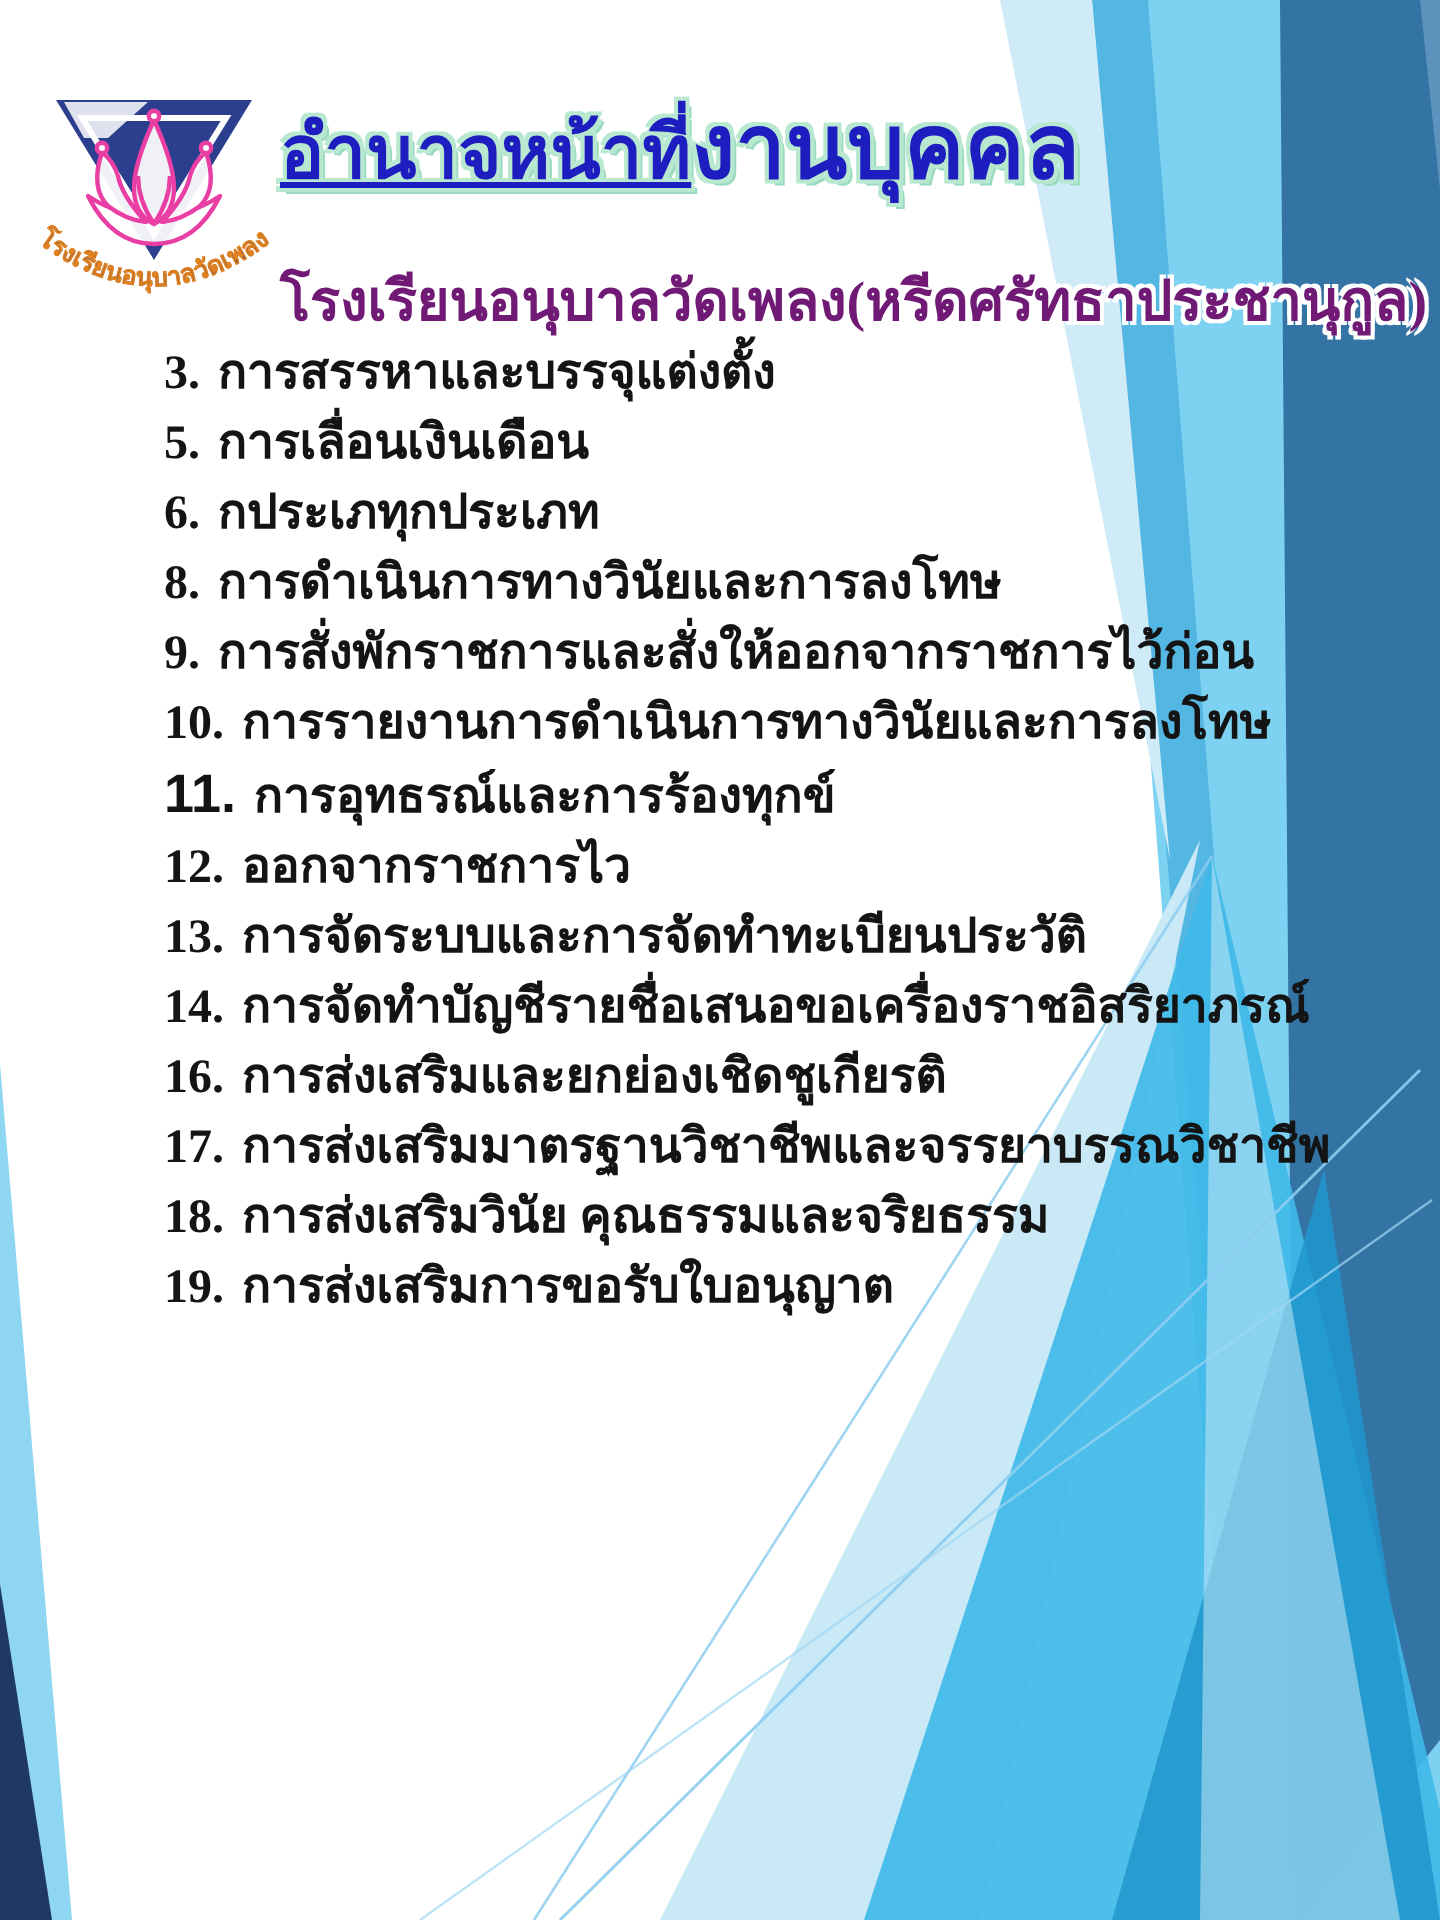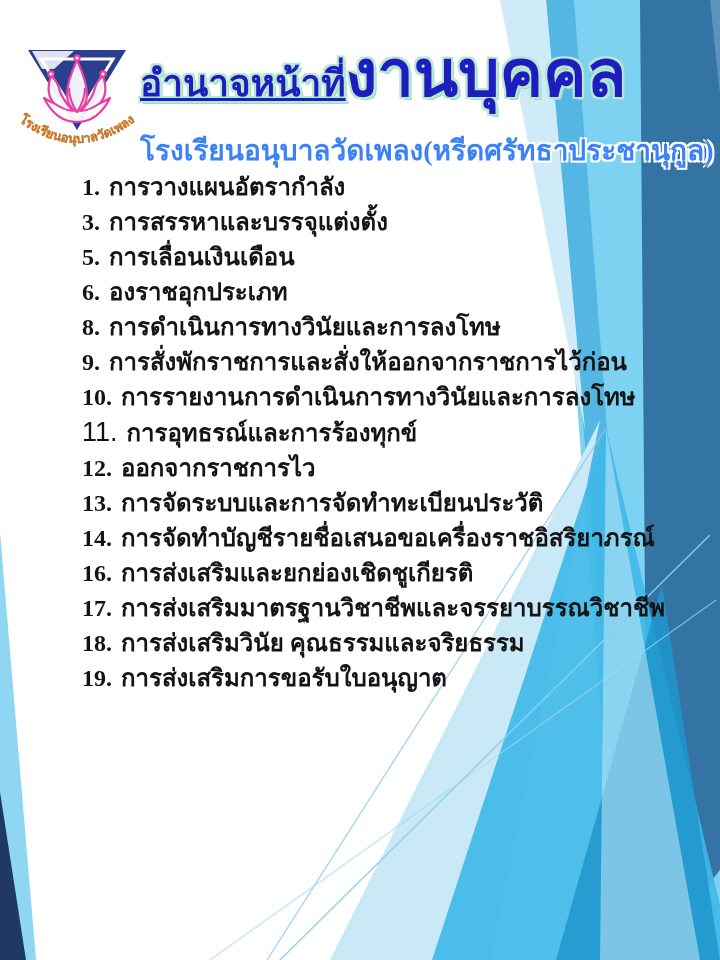--- a/index.html
+++ b/index.html
@@ -25,35 +25,35 @@
 
   
   .logo{position:absolute;left:16px;top:38px;width:122px;height:128px;}
   .title-row{
     position:absolute;left:140px;top:44px;width:560px;
     display:flex;align-items:baseline;white-space:nowrap;
     color:#1d1dc0;font-weight:bold;
     text-shadow:2px 2px 0 #b8e8d0,-2px 2px 0 #b8e8d0,2px -2px 0 #b8e8d0,-2px -2px 0 #b8e8d0,3px 3px 0 #9adbc0;
   }
   .title-small{font-size:37px;letter-spacing:0px;text-decoration:underline;}
-  .title-large{font-size:65px;line-height:60px;text-align:right;}
+  .title-large{font-size:45px;line-height:60px;text-align:right;}
   .subtitle{
     position:absolute;left:140px;top:128px;width:560px;
-    font-size:28px;font-weight:bold;color:#3b82f6;white-space:nowrap;
+    font-size:28px;font-weight:bold;color:#701a75;white-space:nowrap;
     text-shadow:2px 2px 0 #ffffff,-2px 2px 0 #ffffff,2px -2px 0 #ffffff,-2px -2px 0 #ffffff;
   }
 
   
   .list{
     position:absolute;left:62px;top:170px;width:608px;
     font-size:24px;font-weight:600;color:#141414;line-height:35px;
   }
   .item{text-indent:20px;}
   .item .num{margin-right:9px;}
-  .item .num-alt{font-family:"Liberation Sans","DejaVu Sans",sans-serif;font-size:27px;font-weight:400;}
+  .item .num-alt{font-family:"Liberation Sans","DejaVu Sans",sans-serif;font-size:27px;font-weight:700;}
   .content{position:relative;z-index:2;}
 </style>
 </head>
 <body>
 
 <div class="shape sky-band"></div>
 <div class="shape sky-seam"></div>
 <div class="shape pale-top-wedge"></div>
 <div class="shape dark-band"></div>
 <div class="shape corner-sliver"></div>
@@ -95,36 +95,33 @@
   </svg>
 
   <div class="title-row">
     <span class="title-small">อำนาจหน้าที่</span>
       <span class="title-large">งานบุคคล</span>
   </div>
 
   <div class="subtitle">โรงเรียนอนุบาลวัดเพลง(หรีดศรัทธาประชานุกูล)</div>
 
   <div class="list">
-  <div class="item">
-    <span class="num">1.</span><span class="txt">การวางแผนอัตรากำลัง</span>
-  </div>
 
 
   <div class="item">
     <span class="num">3.</span><span class="txt">การสรรหาและบรรจุแต่งตั้ง</span>
   </div>
 
 
   <div class="item">
     <span class="num">5.</span><span class="txt">การเลื่อนเงินเดือน</span>
   </div>
 
   <div class="item">
-    <span class="num">6.</span><span class="txt">องราชอุกประเภท</span>
+    <span class="num">6.</span><span class="txt">กประเภทุกประเภท</span>
   </div>
 
 
   <div class="item">
     <span class="num">8.</span><span class="txt">การดำเนินการทางวินัยและการลงโทษ</span>
   </div>
 
   <div class="item">
     <span class="num">9.</span><span class="txt">การสั่งพักราชการและสั่งให้ออกจากราชการไว้ก่อน</span>
   </div>

